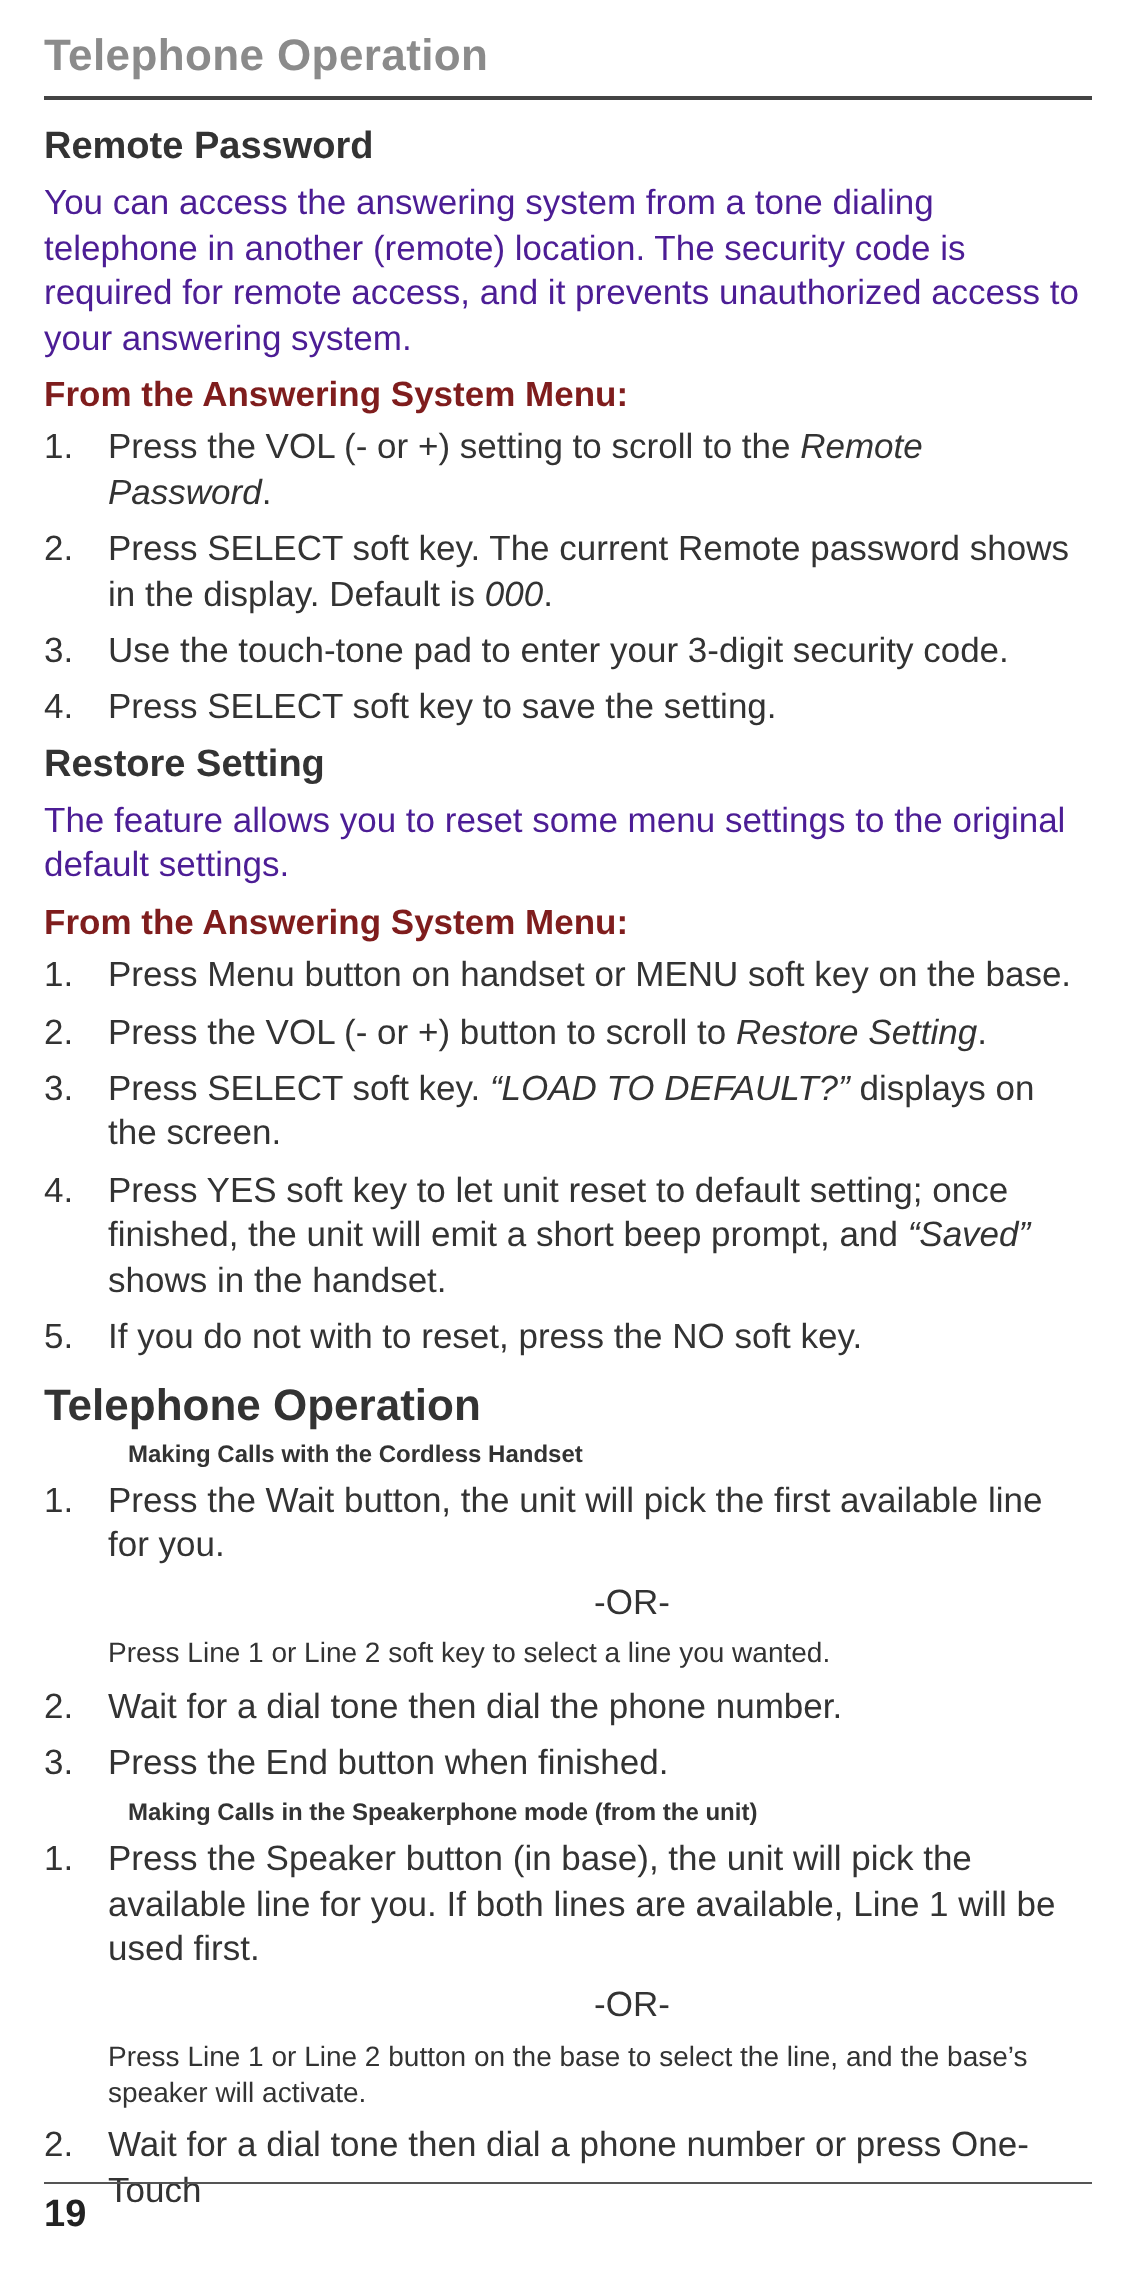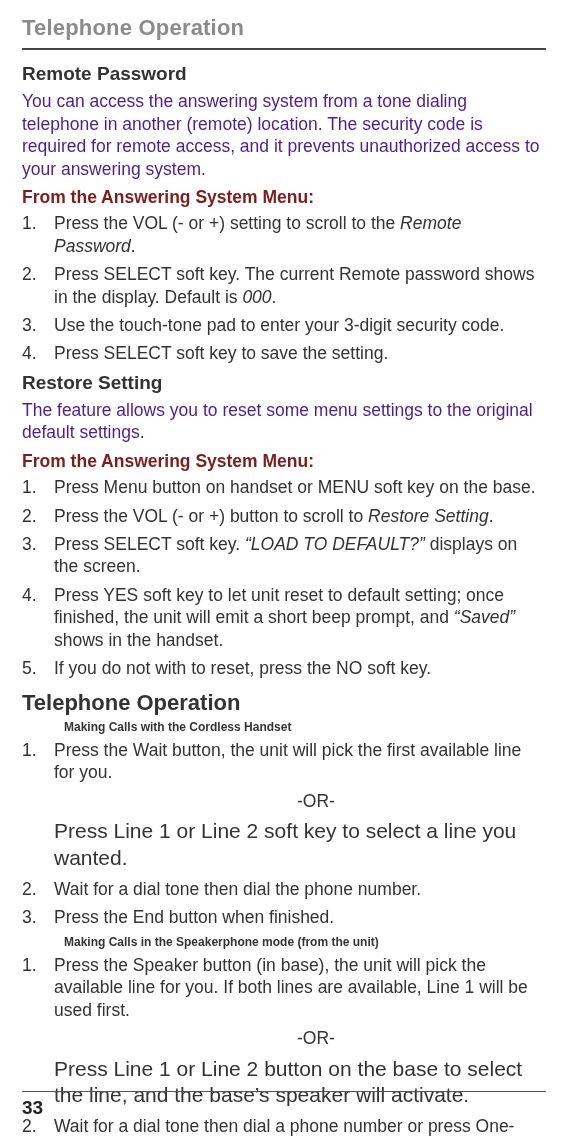--- a/index.html
+++ b/index.html
@@ -83,21 +83,21 @@
   }
   .indent-or {
     padding-left: 64px;
     margin: 0 0 6px 0;
     font-size: 17.5px;
     text-align: center;
   }
   .indent-sub {
     padding-left: 32px;
     margin-bottom: 6px;
-    font-size: 21px;
+    font-size: 14px;
   }
   .pagenum {
     position: absolute;
     left: 22px;
     bottom: 16px;
     font-weight: 700;
     font-size: 19px;
     color: #222;
   }
   b { font-weight: 400; }
@@ -190,13 +190,13 @@
 <div class="indent-sub"><span>Press </span><b>Line 1</b><span> or </span><b>Line 2</b><span> button on the base to select the line, and the base’s speaker will activate.</span></div>
 <ol class="numlist">
   <li>
     <span class="num">2.</span>
     <span class="txt"><span>Wait for a dial tone then dial a phone number or press </span><b>One-Touch</b></span>
   </li>
 
 </ol>
 
 <hr class="hr-thin">
-<div class="pagenum">33</div>
+<div class="pagenum">19</div>
 
 </body></html>

